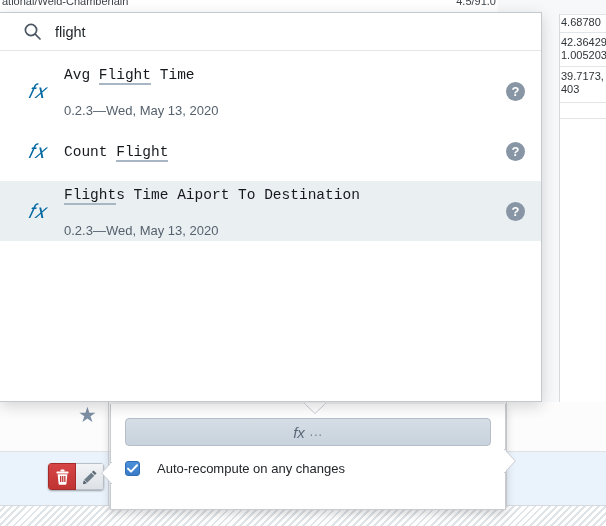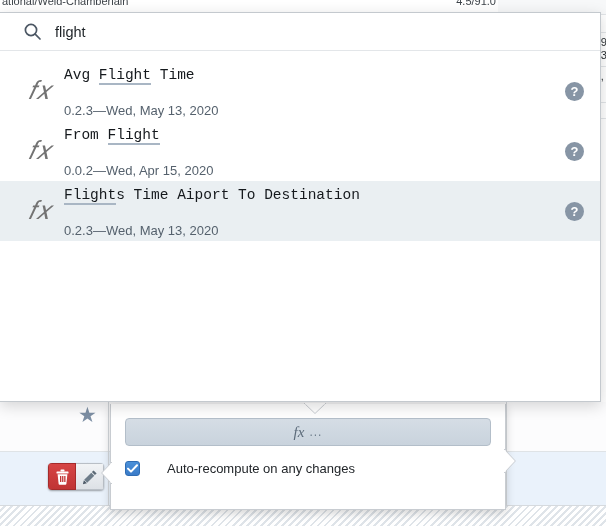--- a/index.html
+++ b/index.html
@@ -156,35 +156,35 @@
     background: linear-gradient(#d5dde5,#c9d3dd);
     border: 1px solid #b3bec9;
     border-radius: 4px;
     display: flex;
     align-items: center;
     justify-content: center;
     gap: 5px;
     box-sizing: border-box;
   }
   #formula-field .fx {
-    font-family: Liberation Serif, serif;
+    font-family: Liberation Sans, sans-serif;
     font-style: italic;
     font-size: 15px;
     color: #5c6b7a;
   }
   #formula-field .ellipsis {
     font-size: 12px;
     color: #6d7c8b;
     letter-spacing: 1px;
   }
   #autorecompute-row {
     margin-top: 15px;
     display: flex;
     align-items: center;
-    gap: 27px;
+    gap: 17px;
   }
   .checkbox {
     width: 15px; height: 15px;
     border-radius: 3px;
     background: linear-gradient(#4a90d9,#3a7bc8);
     border: 1px solid #2f6cb3;
     display: flex;
     align-items: center;
     justify-content: center;
     box-sizing: border-box;
@@ -216,21 +216,21 @@
     position: absolute;
     right: -11px; top: 45px;
     width: 12px; height: 24px;
   }
   #popover-right-arrow svg { display: block; }
 
   
   #formula-picker {
     position: absolute;
     left: 0; top: 12px;
-    width: 601px; height: 390px;
+    width: 542px; height: 390px;
     background: #ffffff;
     border: 1px solid #c4c9ce;
     border-left: none;
     box-shadow: 0 4px 14px rgba(0,0,0,0.16);
     box-sizing: border-box;
     display: flex;
     flex-direction: column;
     overflow: hidden;
   }
   #picker-search-bar {
@@ -269,22 +269,22 @@
     padding: 0 16px 0 24px;
     box-sizing: border-box;
     position: relative;
   }
   .result-item.highlighted { background: #eaeff2; }
   .result-fx {
     width: 40px;
     flex: none;
     font-family: "Liberation Serif", serif;
     font-style: italic;
-    font-size: 26px;
-    color: #737373;
+    font-size: 20px;
+    color: #0369a1;
     text-align: left;
     padding-left: 4px;
     box-sizing: border-box;
   }
   .result-text { flex: 1 1 auto; min-width: 0; }
   .result-title {
     font-size: 14.5px;
     color: #15191d;
     white-space: nowrap;
     font-family: Liberation Mono, monospace;
@@ -433,22 +433,21 @@
       <span class="result-text">
         <span class="result-title"><span>Avg </span><span class="match">Flight</span><span> Time</span></span>
         <span class="result-sub" style="display:block;"><span>0.2.3</span><span>—</span><span>Wed, May 13, 2020</span></span>
       </span>
       <span class="help-icon">?</span>
     </div>
 
     <div class="result-item">
       <span class="result-fx">𝑓𝑥</span>
       <span class="result-text">
-        <span class="result-title"><span>From </span><span class="match">Flight</span><span></span></span>
-        <span class="result-sub" style="display:block;"><span>0.0.2</span><span>—</span><span>Wed, Apr 15, 2020</span></span>
+        <span class="result-title"><span>Count </span><span class="match">Flight</span><span></span></span>
       </span>
       <span class="help-icon">?</span>
     </div>
 
     <div class="result-item highlighted">
       <span class="result-fx">𝑓𝑥</span>
       <span class="result-text">
         <span class="result-title"><span></span><span class="match">Flight</span><span>s Time Aiport To Destination</span></span>
         <span class="result-sub" style="display:block;"><span>0.2.3</span><span>—</span><span>Wed, May 13, 2020</span></span>
       </span>

